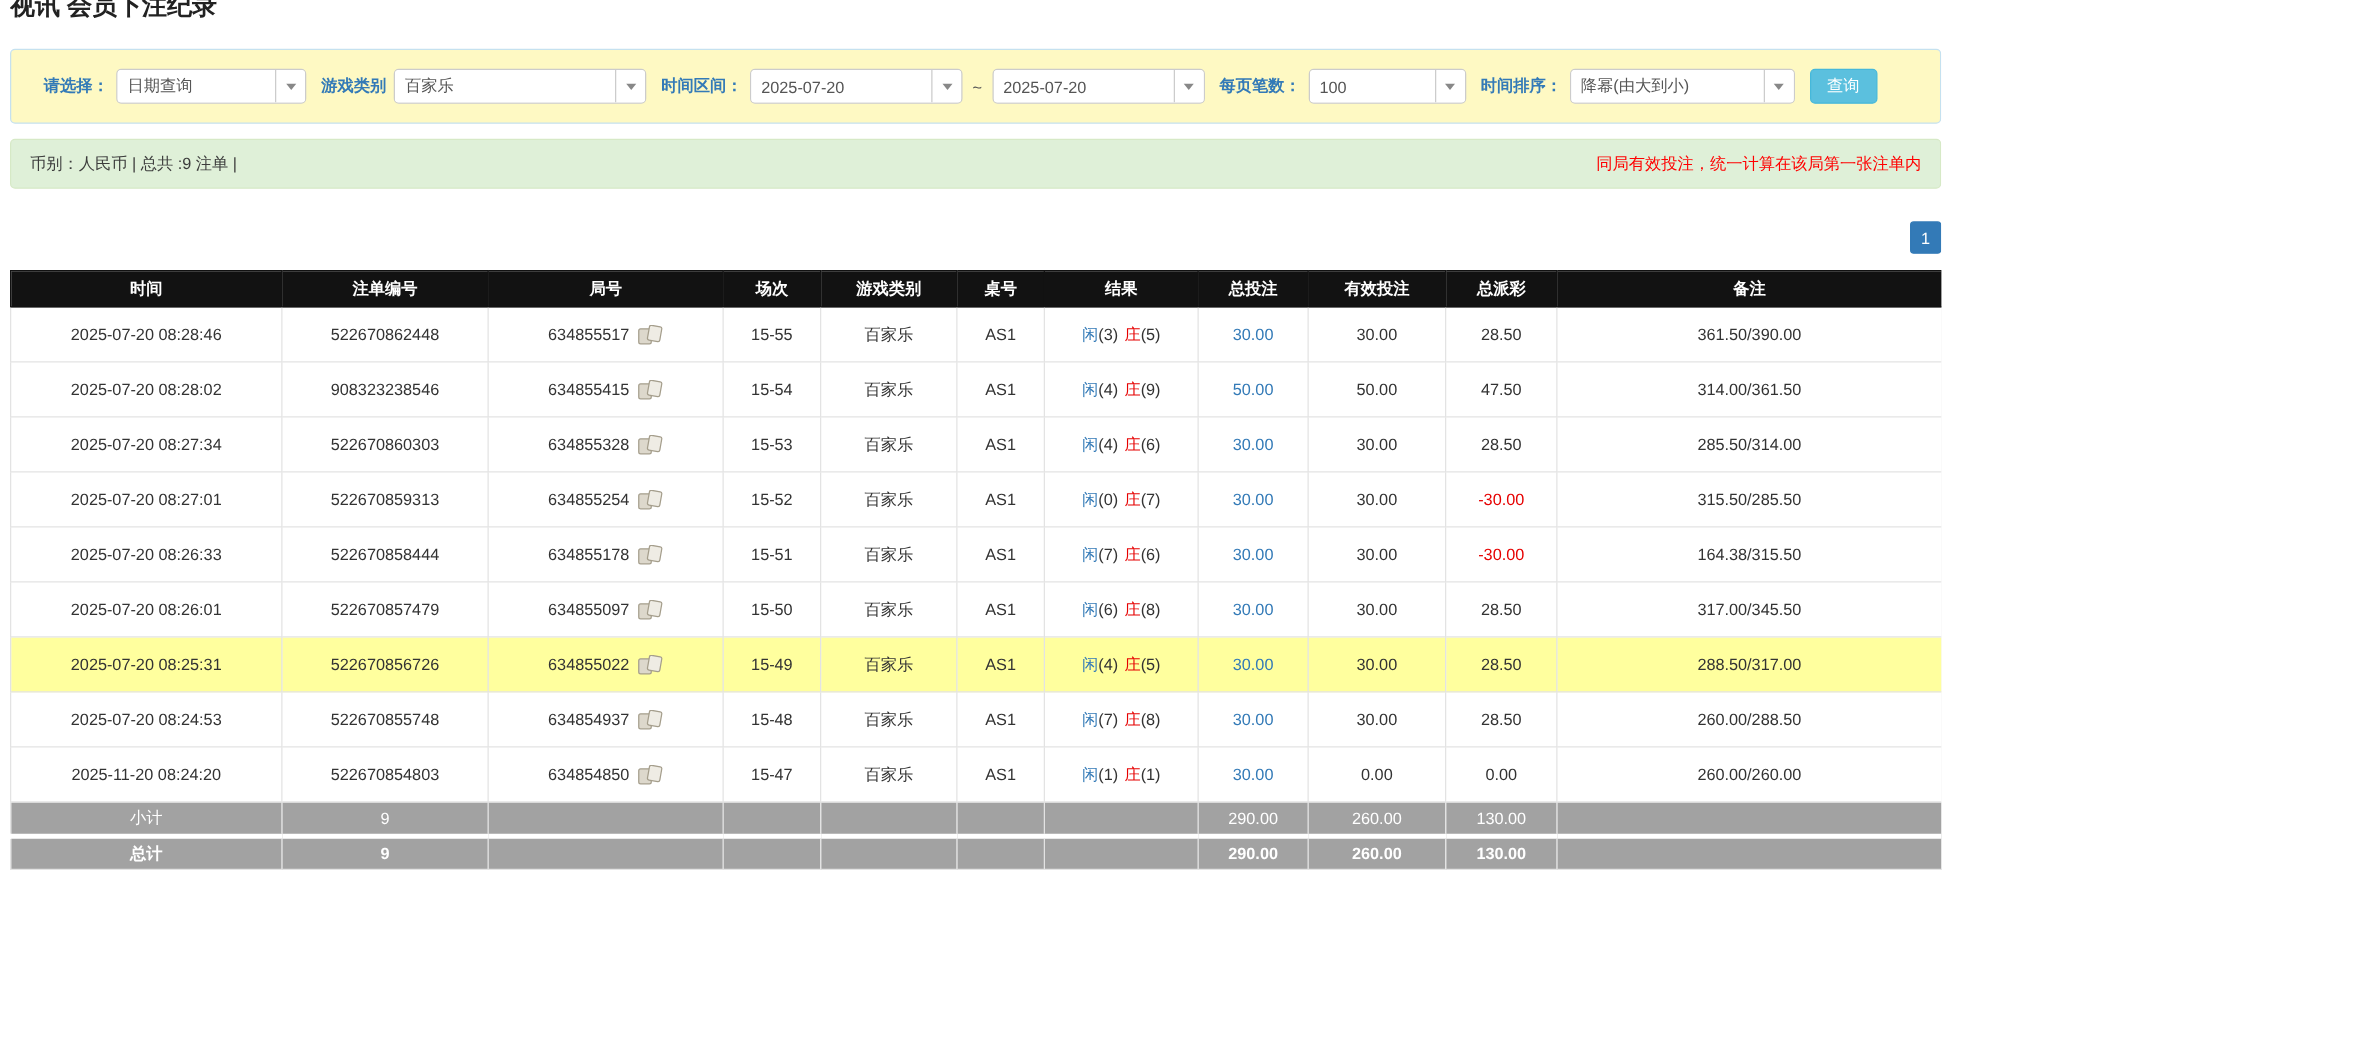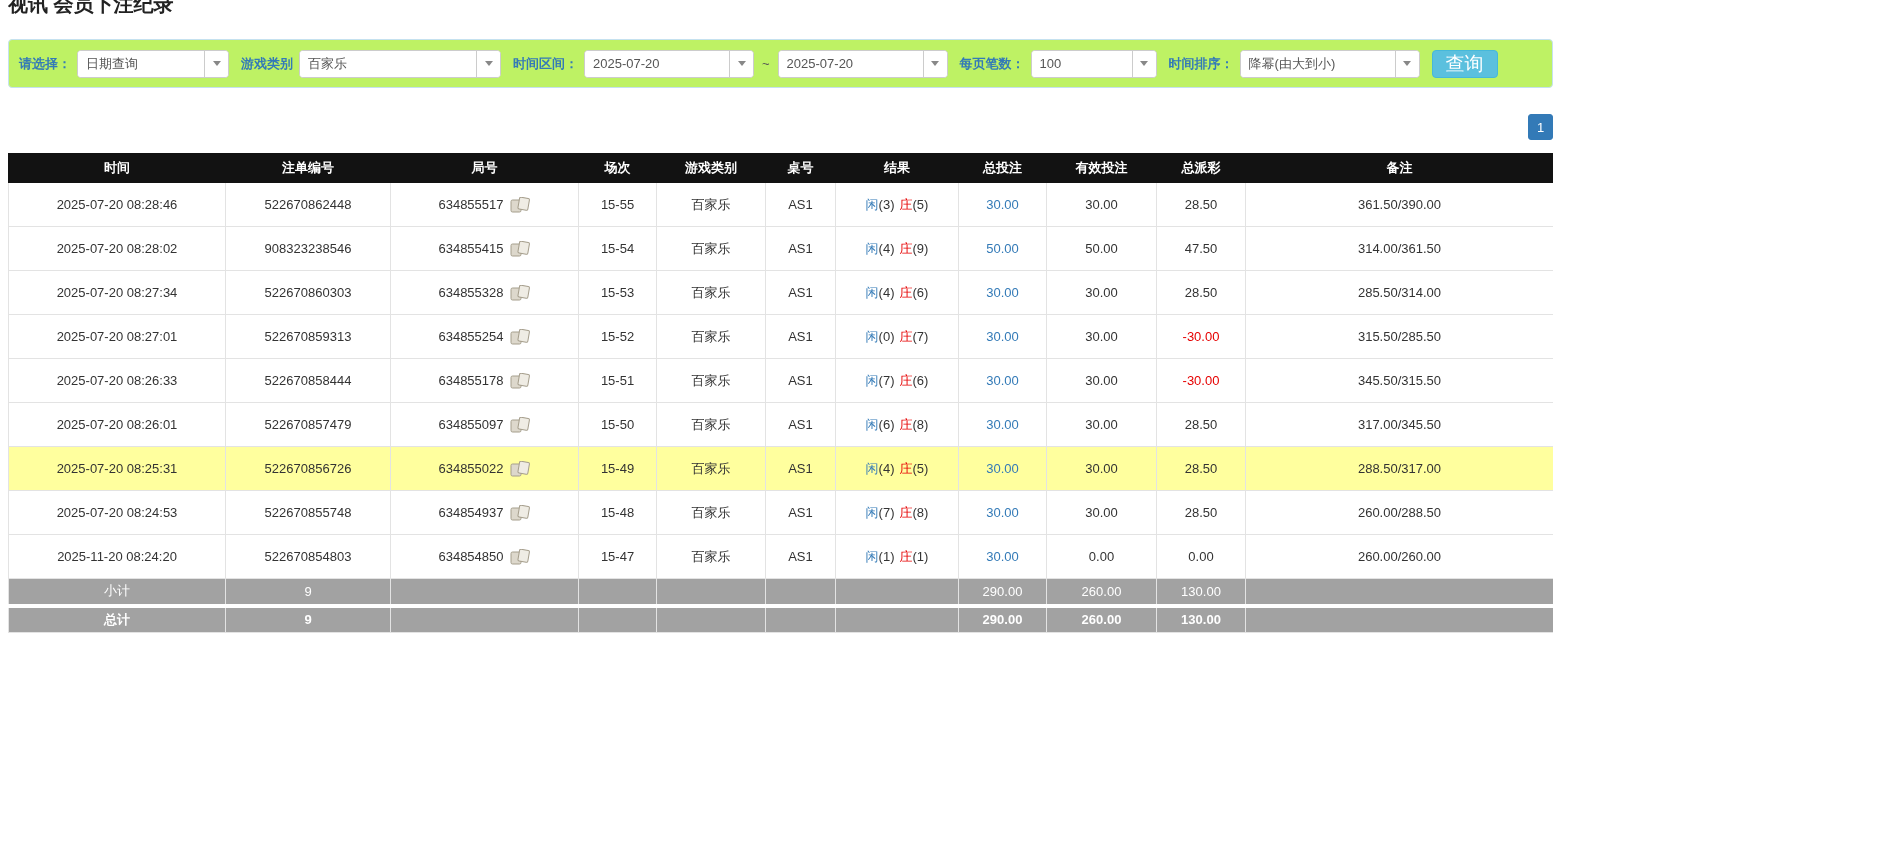--- a/index.html
+++ b/index.html
@@ -1,33 +1,33 @@
 <!DOCTYPE html>
 <html><head>
 <meta charset="utf-8">
 <style>
   html,body{margin:0;padding:0;background:#fff;overflow:hidden;}
   body{font-family:"Liberation Sans","DejaVu Sans",sans-serif;font-size:13px;color:#333;}
   .page{width:1545px;margin-left:8px;overflow:hidden;}
   h1.title{margin:-9px 0 0 0;font-size:20px;font-weight:bold;color:#222;}
 
   
-  .filter-bar{margin-top:21px;height:49px;background:#bef264;border:1px solid #c5e1ef;border-radius:4px;
-    display:flex;align-items:center;padding:0 10px;box-sizing:border-box;}
+  .filter-bar{margin-top:21px;height:60px;background:#fef9c3;border:1px solid #c5e1ef;border-radius:4px;
+    display:flex;align-items:center;padding:0 26px;box-sizing:border-box;}
   .fgroup{display:flex;align-items:center;margin-right:12px;}
   .flabel{color:#337ab7;font-weight:bold;margin-right:6px;white-space:nowrap;}
   .combo{display:flex;height:28px;background:#fff;border:1px solid #ccc;border-radius:4px;overflow:hidden;box-sizing:border-box;}
   .combo input{border:none;outline:none;padding:0 8px;font-size:13px;color:#555;height:26px;background:#fff;
     font-family:"Liberation Sans","DejaVu Sans",sans-serif;}
   .combo .combo-btn{width:24px;border:none;border-left:1px solid #ccc;background:#fff;display:flex;align-items:center;justify-content:center;cursor:pointer;padding:0;}
   .caret{display:inline-block;width:0;height:0;border-left:4px solid transparent;border-right:4px solid transparent;border-top:5px solid #888;}
   .w-query{width:110px;} .w-game{width:160px;} .w-date{width:128px;} .w-pp{width:84px;} .w-sort{width:138px;}
   .tilde{color:#555;margin:0 8px;}
   .query-btn{background:#5bc0de;color:#fff;border:1px solid #46b8da;border-radius:4px;height:28px;padding:0 13px;
-    font-size:19px;cursor:pointer;font-family:inherit;}
+    font-size:13px;cursor:pointer;font-family:inherit;}
 
   
   .summary-bar{margin-top:12px;background:#dff0d8;border:1px solid #d6e9c6;border-radius:4px;
     padding:10px 15px;display:flex;justify-content:space-between;align-items:center;box-sizing:border-box;}
   .summary-left{color:#3c3c3c;}
   .summary-right{color:#ff0000;}
 
   
   .pagination{margin-top:26px;text-align:right;}
   .page-btn{min-width:25px;height:26px;background:#337ab7;border:1px solid #337ab7;color:#fff;
@@ -103,20 +103,24 @@
       <div class="combo">
         <input class="w-sort" value="降幂(由大到小)" style="">
         <button class="combo-btn">
             <span class="caret"></span>
           </button>
       </div>
     </div>
     <button class="query-btn">查询</button>
   </div>
 
+  <div class="summary-bar">
+    <span class="summary-left">币别：人民币 | 总共 :9 注单 |</span>
+    <span class="summary-right">同局有效投注，统一计算在该局第一张注单内</span>
+  </div>
 
   <div class="pagination">
     <button class="page-btn">1</button>
   </div>
 
   <table class="records">
     <colgroup>
       <col style="width:217px">
         <col style="width:165px">
         <col style="width:188px">
@@ -226,21 +230,21 @@
                   <rect x="8.5" y="1" width="10" height="12" rx="1.5" fill="#efece4" stroke="#a59e8c"></rect>
                 </g>
               </svg></span></td>
           <td>15-51</td>
           <td>百家乐</td>
           <td>AS1</td>
           <td><span class="res-p">闲</span><span class="res-n">(7)</span><span class="res-b">庄</span><span class="res-n">(6)</span></td>
           <td><span class="bet-link">30.00</span></td>
           <td>30.00</td>
           <td class="neg">-30.00</td>
-          <td>345.50/315.50</td>
+          <td>164.38/315.50</td>
         </tr>
         <tr>
           <td>2025-07-20 08:26:01</td>
           <td>522670857479</td>
           <td>634855097<span class="round-icon"><svg width="21" height="16" viewBox="0 0 21 16">
                 <rect x="1" y="3" width="10" height="12" rx="1.5" fill="#ddd8cc" stroke="#a59e8c"></rect>
                 <g transform="rotate(10 15 8)">
                   <rect x="8.5" y="1" width="10" height="12" rx="1.5" fill="#efece4" stroke="#a59e8c"></rect>
                 </g>
               </svg></span></td>

